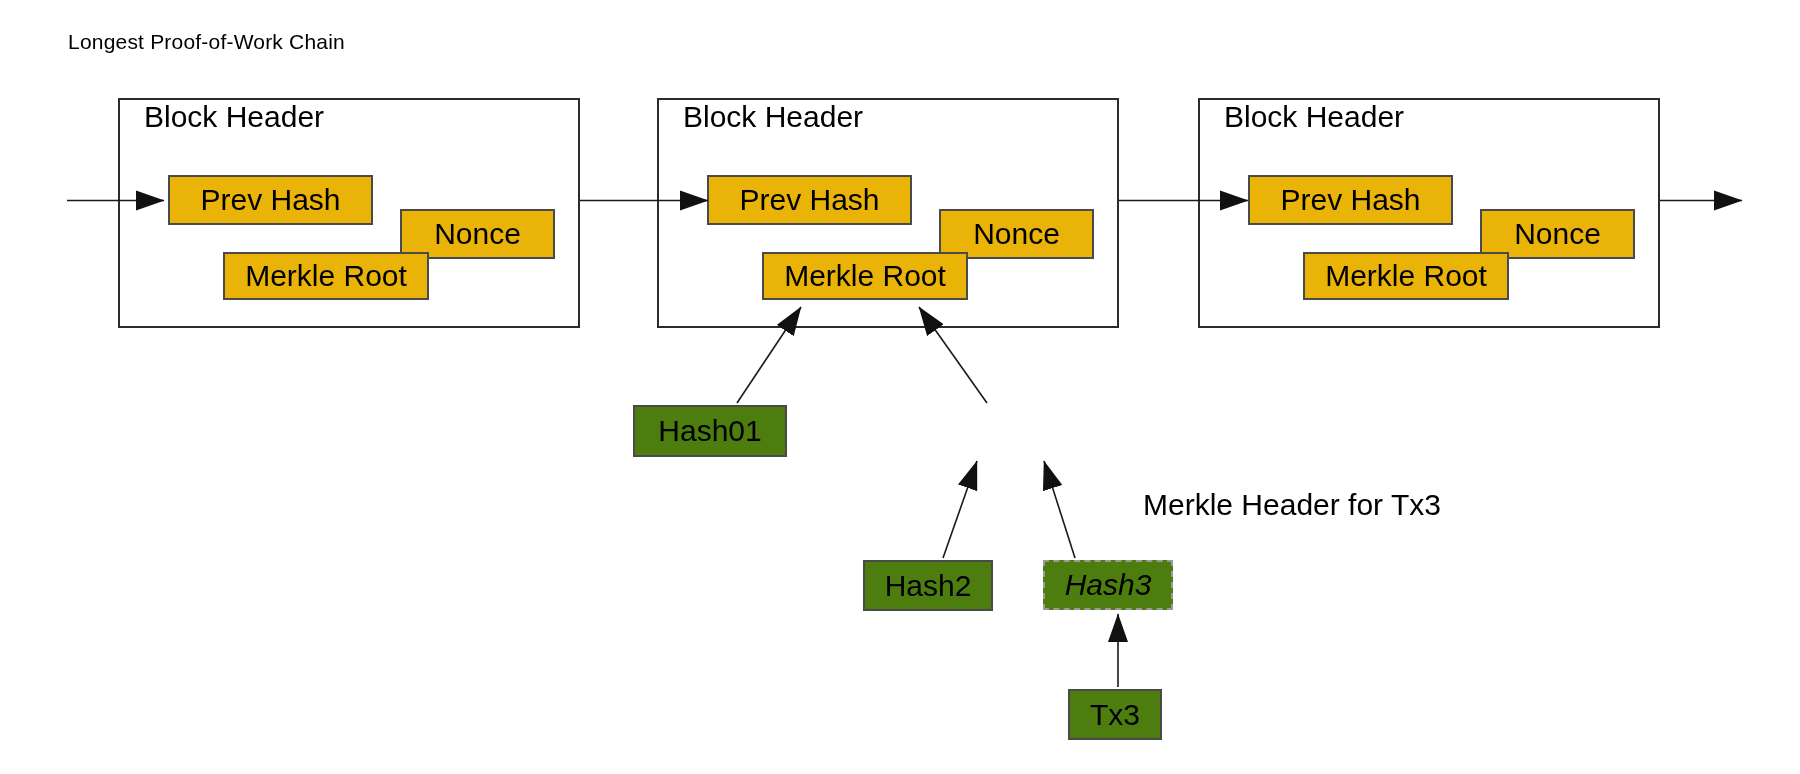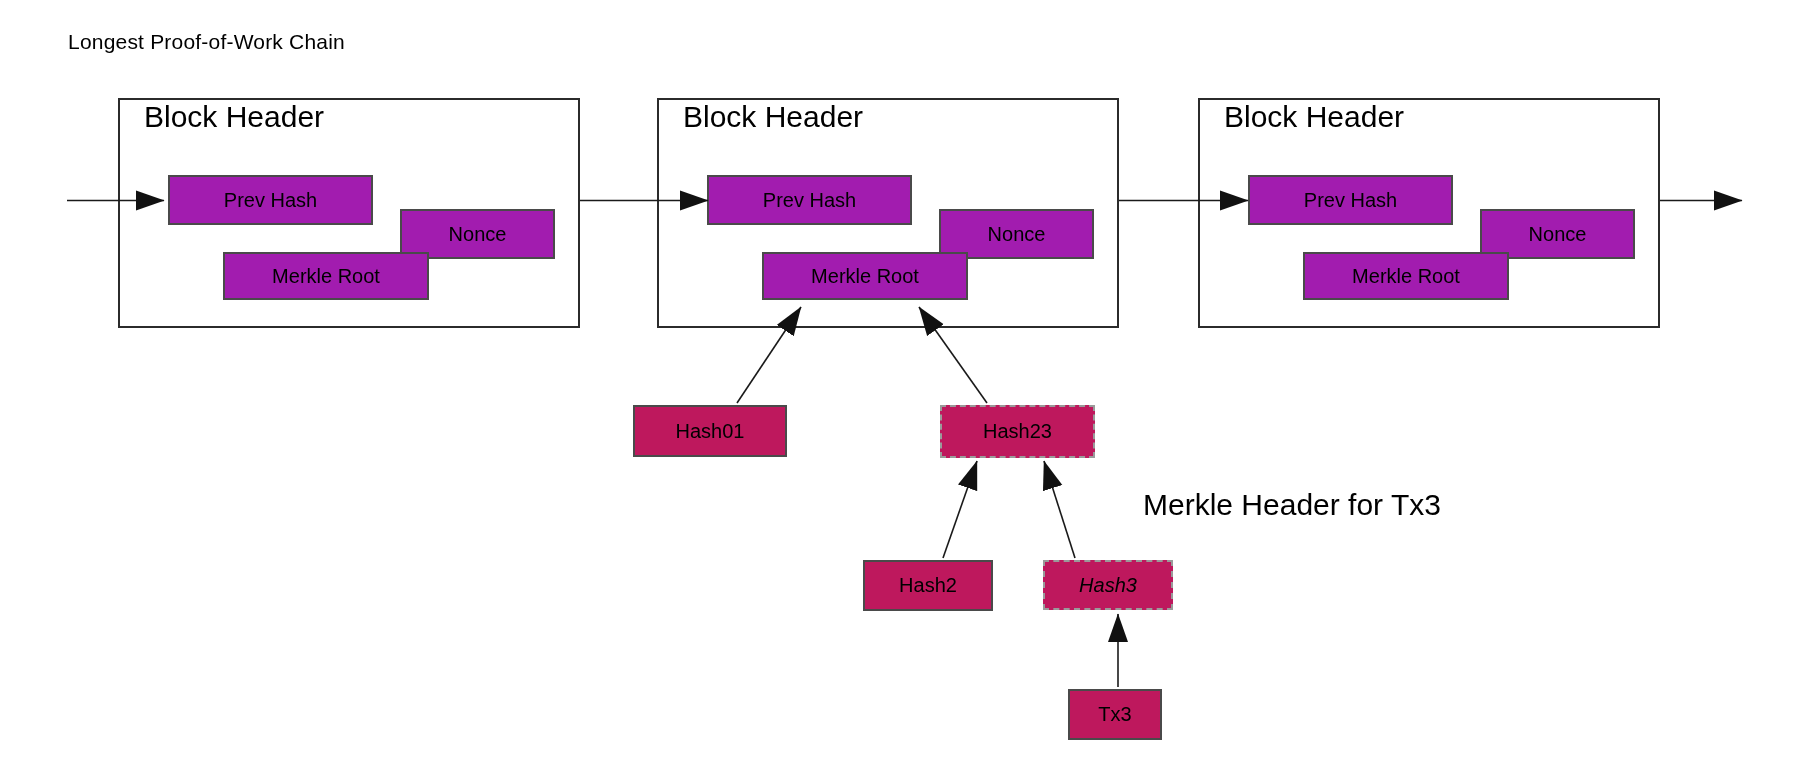--- a/index.html
+++ b/index.html
@@ -18,31 +18,31 @@
     position:absolute;top:98px;width:458px;height:226px;
     border:2px solid #2b2b2b;background:#ffffff;
   }
   #block1{left:118px}
   #block2{left:657px}
   #block3{left:1198px}
   .block-label{
     position:absolute;left:24px;top:0;font-size:30px;white-space:nowrap;
   }
   .ibox{
-    position:absolute;border:2px solid #4a4a4a;background:#a21caf;
+    position:absolute;border:2px solid #4a4a4a;background:#eab308;
     display:flex;align-items:center;justify-content:center;
-    font-size:20px;white-space:nowrap;box-sizing:border-box;
+    font-size:30px;white-space:nowrap;box-sizing:border-box;
   }
   .prev{left:48px;top:75px;width:205px;height:50px;}
   .nonce{left:280px;top:75px;width:155px;height:50px;margin-top:34px;}
   .merkle{left:103px;top:152px;width:206px;height:48px;}
   .hashbox{
-    position:absolute;border:2px solid #4a4a4a;background:#be185d;
+    position:absolute;border:2px solid #4a4a4a;background:#4d7c0f;
     display:flex;align-items:center;justify-content:center;
-    font-size:20px;white-space:nowrap;box-sizing:border-box;
+    font-size:30px;white-space:nowrap;box-sizing:border-box;
   }
   .dashed{border:2px dashed #9a9a9a;}
   #hash01{left:633px;top:405px;width:154px;height:52px;}
   #hash23{left:940px;top:405px;width:155px;height:53px;}
   #hash2{left:863px;top:560px;width:130px;height:51px;}
   #hash3{left:1043px;top:560px;width:130px;height:50px;font-style:italic;}
   #tx3{left:1068px;top:689px;width:94px;height:51px;}
   svg.arrow-layer{
     position:absolute;left:0;top:0;width:1800px;height:774px;
     pointer-events:none;z-index:5;
@@ -71,21 +71,20 @@
   </div>
 
   <div class="block" id="block3">
     <div class="block-label">Block Header</div>
     <div class="ibox prev">Prev Hash</div>
     <div class="ibox nonce">Nonce</div>
     <div class="ibox merkle">Merkle Root</div>
   </div>
 
   <div class="hashbox" id="hash01">Hash01</div>
-  <div class="hashbox dashed" id="hash23">Hash23</div>
   <div class="hashbox" id="hash2">Hash2</div>
   <div class="hashbox dashed" id="hash3">Hash3</div>
   <div class="hashbox" id="tx3">Tx3</div>
 
   <div class="annotation">Merkle Header for Tx3</div>
 
   <svg class="arrow-layer" viewBox="0 0 1800 774" xmlns="http://www.w3.org/2000/svg">
     <defs>
       <marker id="ah" viewBox="0 0 10 7" refX="9.8" refY="3.5" markerWidth="29" markerHeight="21" markerUnits="userSpaceOnUse" orient="auto">
         <path d="M0,0 L10,3.5 L0,7 Z" fill="#111111"></path>

